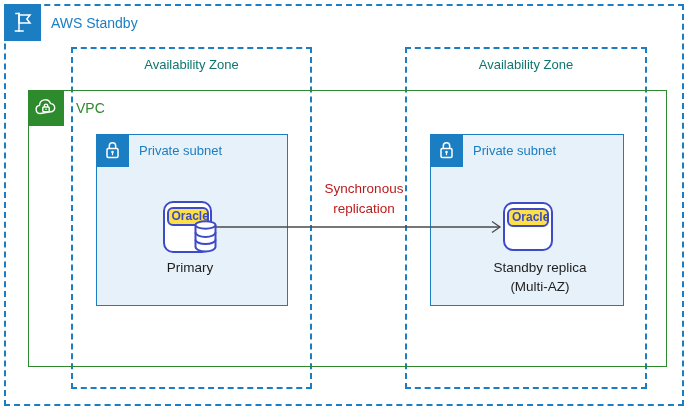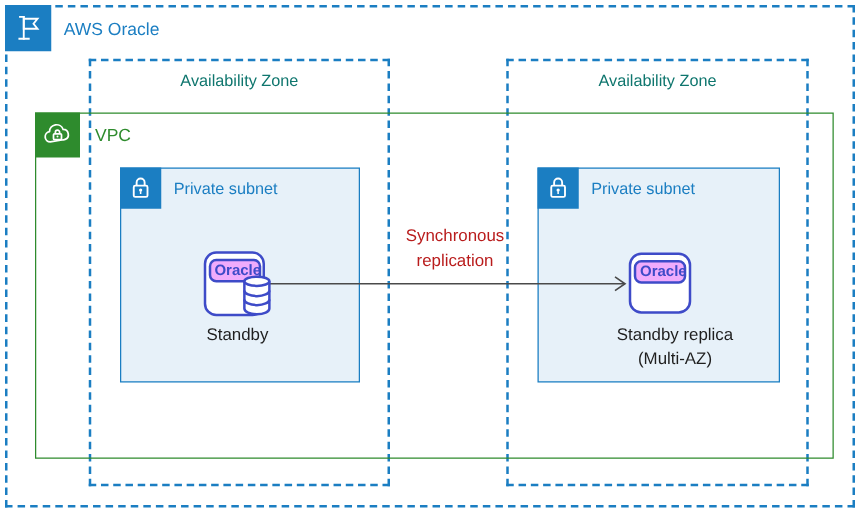--- a/index.html
+++ b/index.html
@@ -39,21 +39,21 @@
     background:#1B7EC2; display:flex; align-items:center; justify-content:center;}
   .subnet-label{position:absolute; left:42px; top:8px; font-size:13px; color:#1B7EC2;}
 
   
   .oracle-node{position:absolute; background:#fff; border:2.5px solid #3E4BC8;
     border-radius:10px; z-index:6;}
   .oracle1{left:163px; top:201px; width:49px; height:52px;}
   .oracle2{left:503px; top:202px; width:50px; height:49px;}
   .oracle-pill{margin:4px auto 0; width:max-content; max-width:42px;
     border:2px solid #3E4BC8; border-radius:6px; padding:0 3px;
-    font-size:12px; font-weight:bold; line-height:15px; color:#3E4BC8; background:#f0abfc;}
+    font-size:12px; font-weight:bold; line-height:15px; color:#3E4BC8; background:#fde047;}
   .cylinder{position:absolute; right:-7px; bottom:-2px; line-height:0;}
 
   .node-label{position:absolute; width:160px; text-align:center;
     font-size:13.5px; line-height:19px; color:#1f1f1f; z-index:4;}
   .label1{left:110px; top:258px;}
   .label2{left:460px; top:258px;}
 
   .sync-label{position:absolute; left:294px; top:179px; width:140px; text-align:center;
     font-size:13.5px; line-height:20px; color:#b91c1c; z-index:4;}
 
@@ -69,21 +69,21 @@
   <div class="region-icon">
     <svg width="25" height="25" viewBox="0 0 25 25">
       <g stroke="#fff" stroke-width="1.5" fill="none" stroke-linecap="square">
         <path d="M9 3.5 H6"></path>
         <path d="M9 3.5 V21"></path>
         <path d="M5.5 21 H13"></path>
         <path d="M9 5 H20 L16.8 9 L20 13 H9 Z"></path>
       </g>
     </svg>
   </div>
-  <div class="region-label">AWS Oracle</div>
+  <div class="region-label">AWS Standby</div>
 
   <div class="az az1">
     <div class="az-label">Availability Zone</div>
   </div>
   <div class="az az2">
     <div class="az-label">Availability Zone</div>
   </div>
 
   <div class="vpc"></div>
   <div class="vpc-icon">
@@ -133,21 +133,21 @@
         <g stroke="#3E4BC8" stroke-width="2" fill="#fff">
           <path d="M1.5 5 V26.8 c0 2.6 4.5 4.6 10 4.6 s10 -2 10 -4.6 V5"></path>
           <path d="M1.5 12.3 c0 2.6 4.5 4.6 10 4.6 s10 -2 10 -4.6" fill="none"></path>
           <path d="M1.5 19.5 c0 2.6 4.5 4.6 10 4.6 s10 -2 10 -4.6" fill="none"></path>
           <ellipse cx="11.5" cy="5" rx="10" ry="3.7"></ellipse>
         </g>
       </svg>
     </div>
   </div>
   <div class="node-label label1">
-    <div>Standby</div>
+    <div>Primary</div>
   </div>
 
   <div class="oracle-node oracle2">
     <div class="oracle-pill">Oracle</div>
   </div>
   <div class="node-label label2">
     <div>Standby replica</div>
     <div>(Multi-AZ)</div>
   </div>
 

